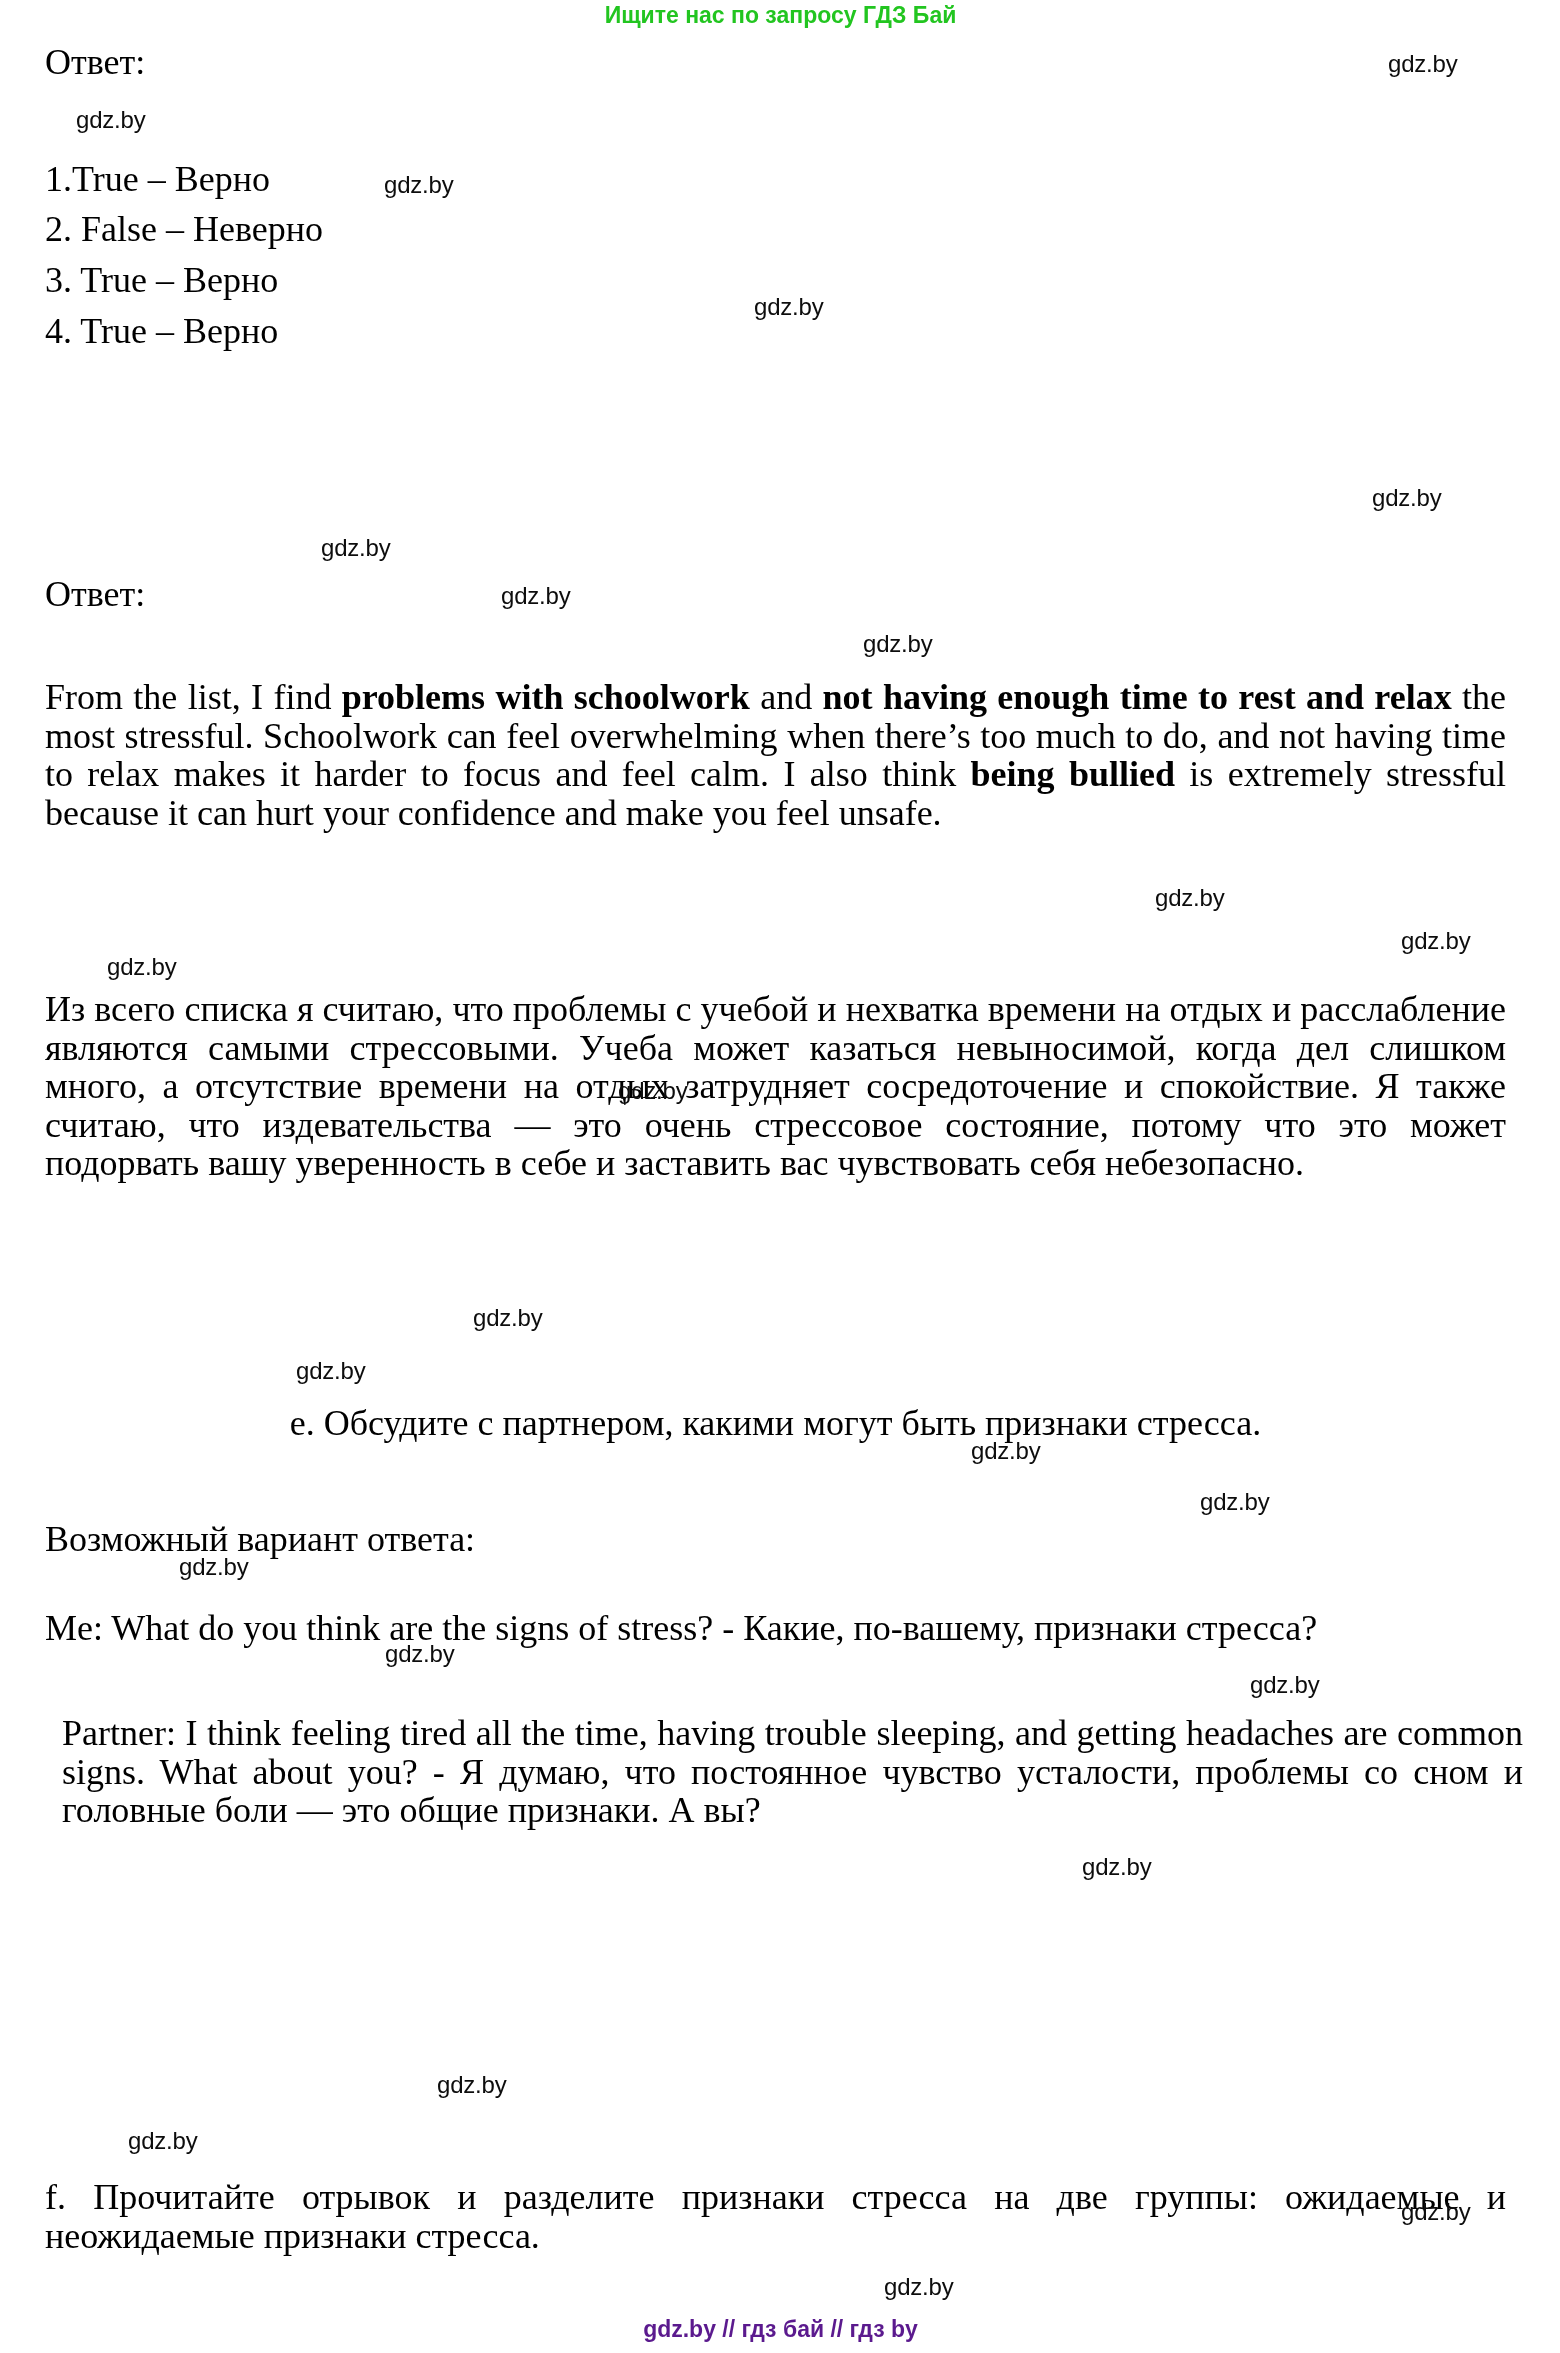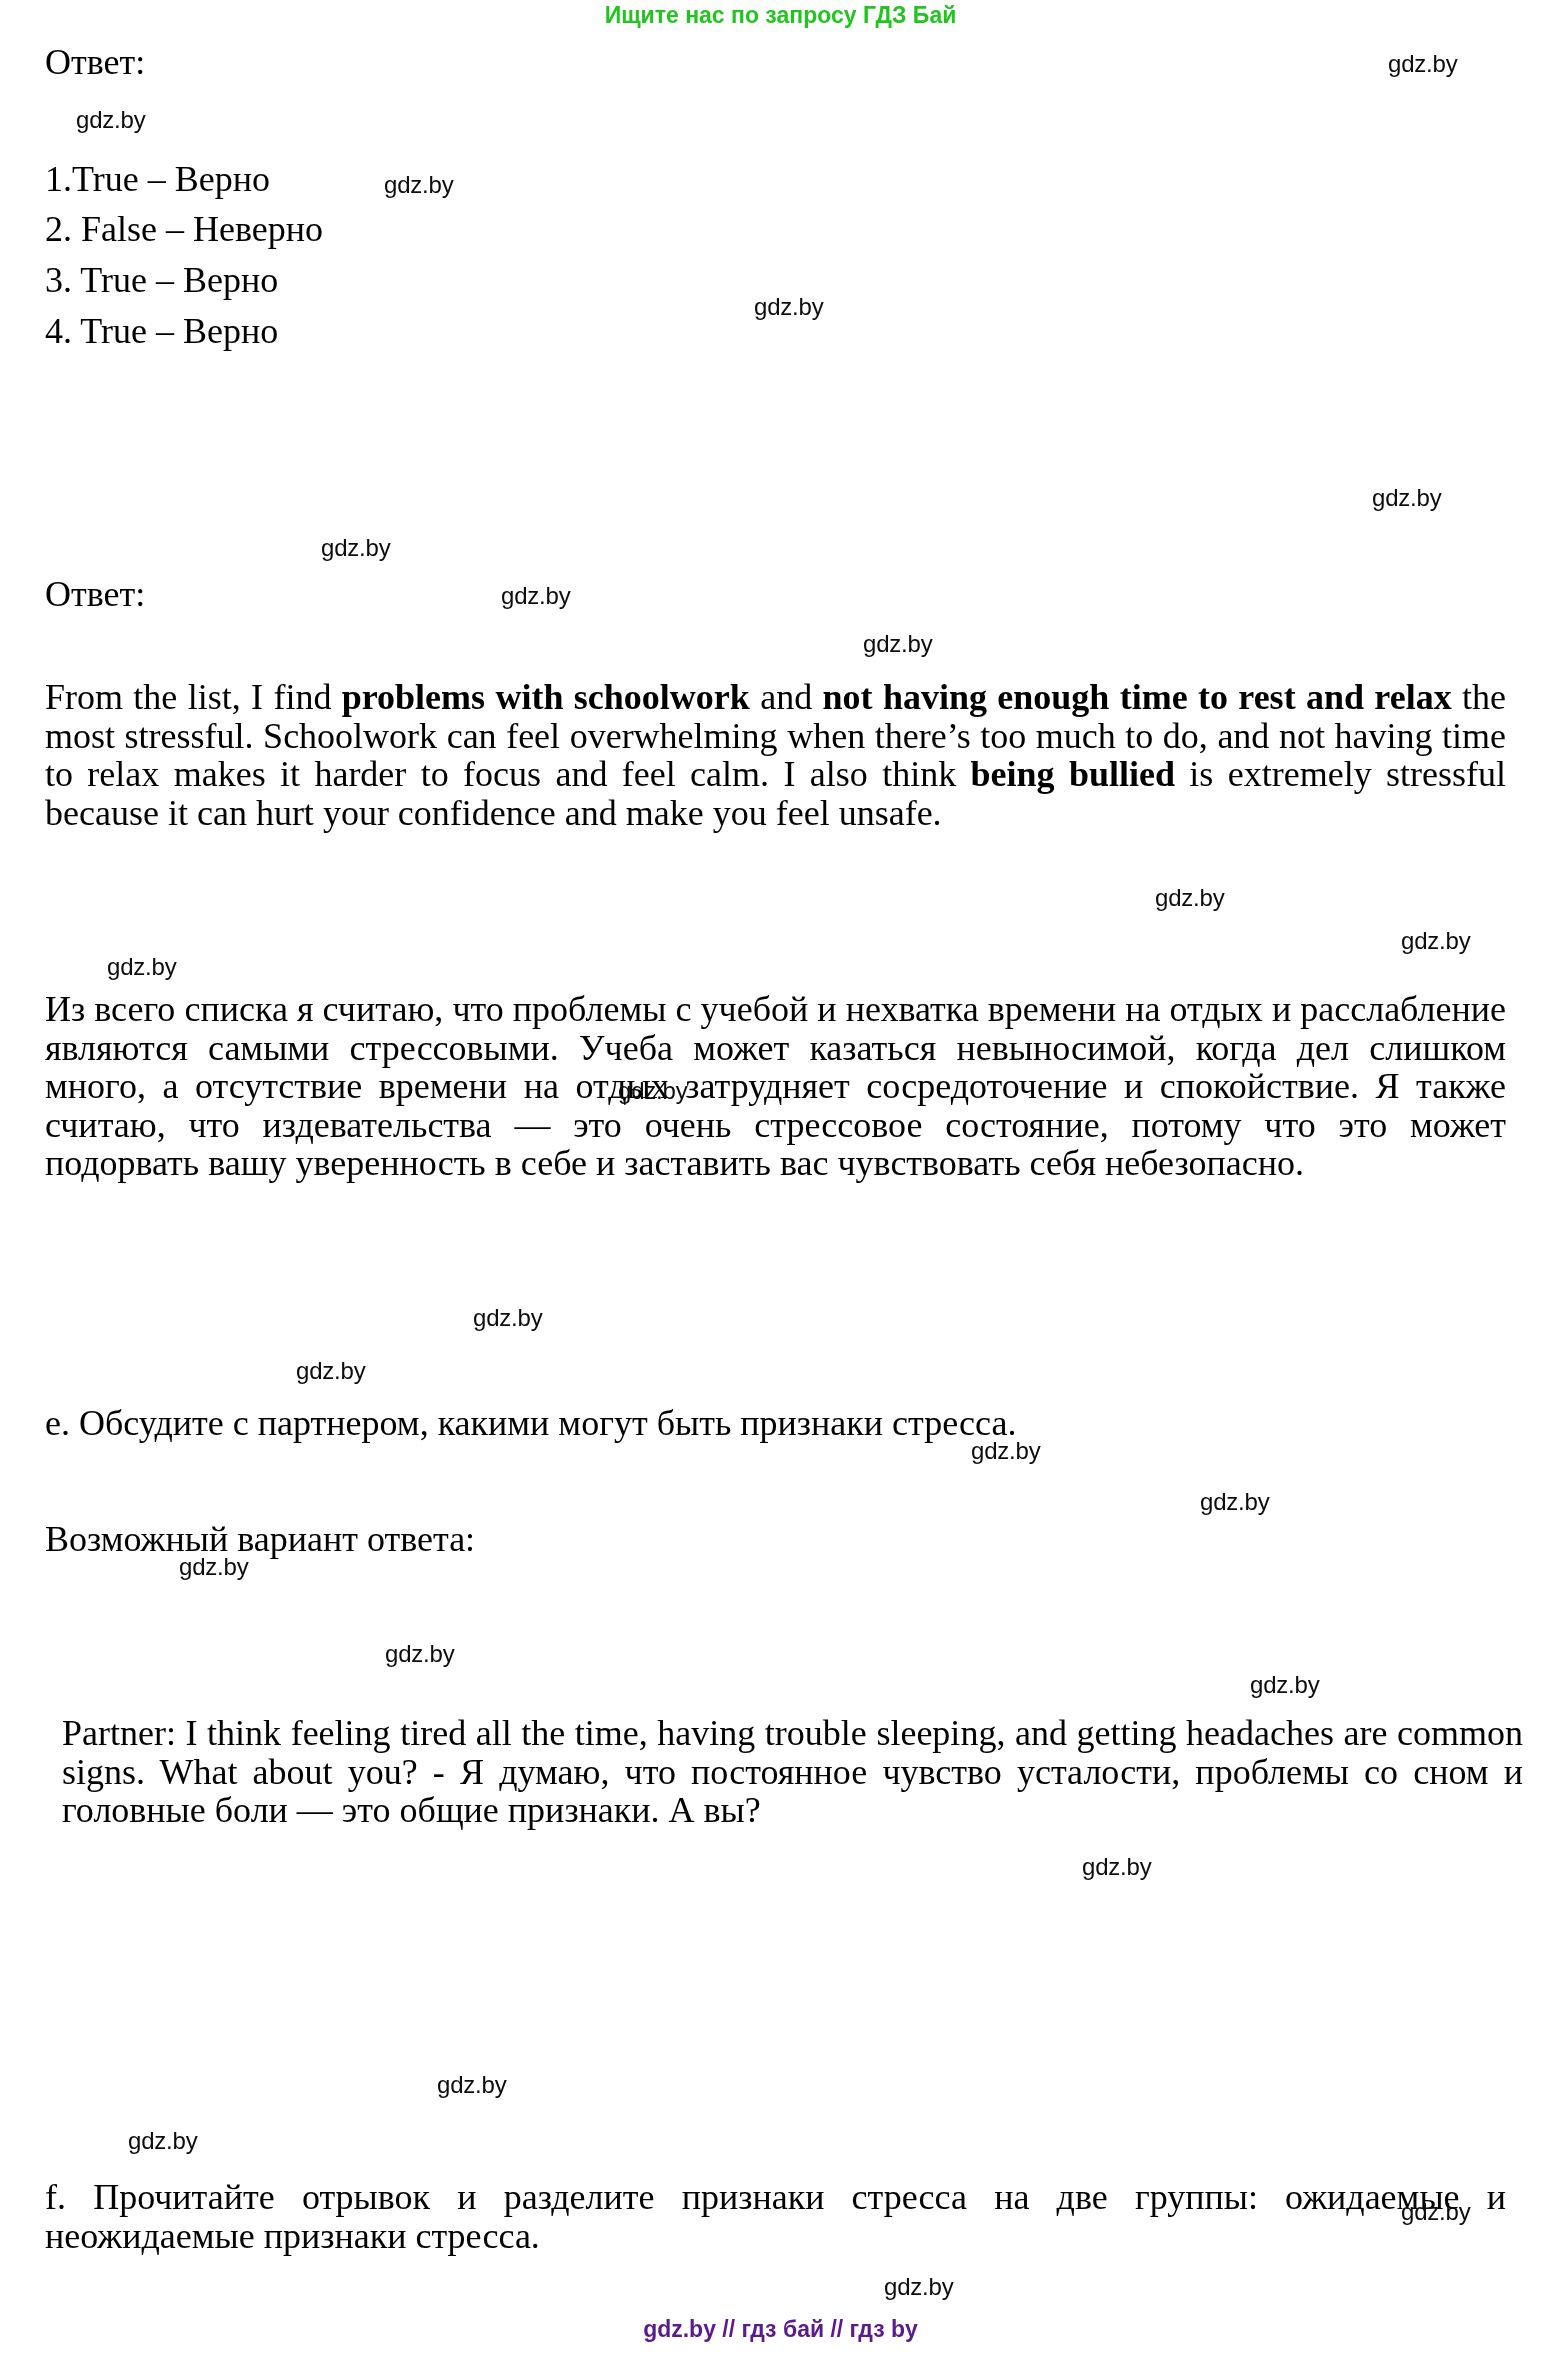--- a/index.html
+++ b/index.html
@@ -64,20 +64,21 @@
   
   .blk {
     position: absolute;
     z-index: 2;
   }
   .body-txt {
     font-size: 36px;
     line-height: 1.00;
     color: #000;
     font-family: "Liberation Serif", "DejaVu Serif", serif;
+    text-align: center;
   }
   .just {
     text-align: justify;
     text-align-last: left;
   }
   .b { font-weight: bold; }
 
   .ans-label { font-size: 36px; line-height: 1.0; }
   .tf-line   { font-size: 36px; line-height: 1.08; white-space: nowrap; }
 </style>
@@ -99,20 +100,21 @@
   <div class="blk ans-label" style="left:45px; top:576px;">Ответ:</div>
 
   <div class="blk body-txt just" id="eng-answer" style="left:45px; top:678px; width:1461px; line-height:1.07;"><span>From the list, I find </span><span class="b">problems with schoolwork</span><span> and </span><span class="b">not having enough time to rest and relax</span><span> the most stressful. Schoolwork can feel overwhelming when there’s too much to do, and not having time to relax makes it harder to focus and feel calm. I also think </span><span class="b">being bullied</span><span> is extremely stressful because it can hurt your confidence and make you feel unsafe.</span></div>
 
   <div class="blk body-txt just" style="left:45px; top:990px; width:1461px; line-height:1.07;">Из всего списка я считаю, что проблемы с учебой и нехватка времени на отдых и расслабление являются самыми стрессовыми. Учеба может казаться невыносимой, когда дел слишком много, а отсутствие времени на отдых затрудняет сосредоточение и спокойствие. Я также считаю, что издевательства — это очень стрессовое состояние, потому что это может подорвать вашу уверенность в себе и заставить вас чувствовать себя небезопасно.</div>
 
   <div class="blk body-txt" style="left:45px; top:1405px; width:1461px;">e. Обсудите с партнером, какими могут быть признаки стресса.</div>
 
   <div class="blk body-txt" style="left:45px; top:1521px;">Возможный вариант ответа:</div>
 
+  <div class="blk body-txt just" style="left:45px; top:1609px; width:1461px; line-height:1.07;">Me: What do you think are the signs of stress? - Какие, по-вашему, признаки стресса?</div>
 
   <div class="blk body-txt just" style="left:45px; top:1714px; width:1461px; line-height:1.07;margin-left:17px;">Partner: I think feeling tired all the time, having trouble sleeping, and getting headaches are common signs. What about you? - Я думаю, что постоянное чувство усталости, проблемы со сном и головные боли — это общие признаки. А вы?</div>
 
 
   <div class="blk body-txt just" style="left:45px; top:2178px; width:1461px; line-height:1.07;">f. Прочитайте отрывок и разделите признаки стресса на две группы: ожидаемые и неожидаемые признаки стресса.</div>
 
   <div class="footer-links">gdz.by  //  гдз бай  //  гдз by</div>
 
   <div id="wm-layer">
       <div class="wm" style="left: 1388px; top: 52px;">gdz.by</div>

